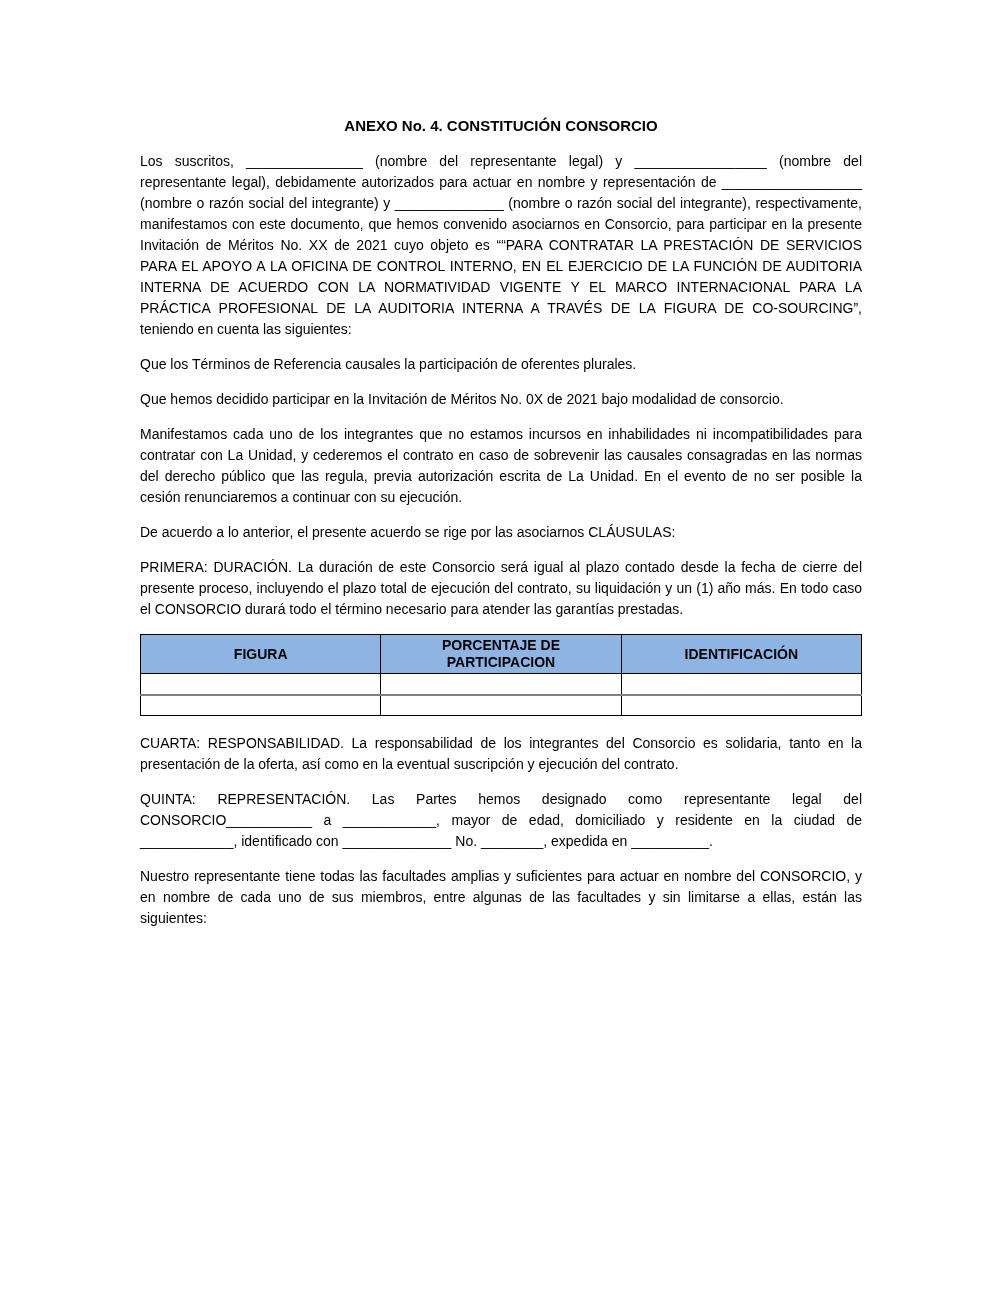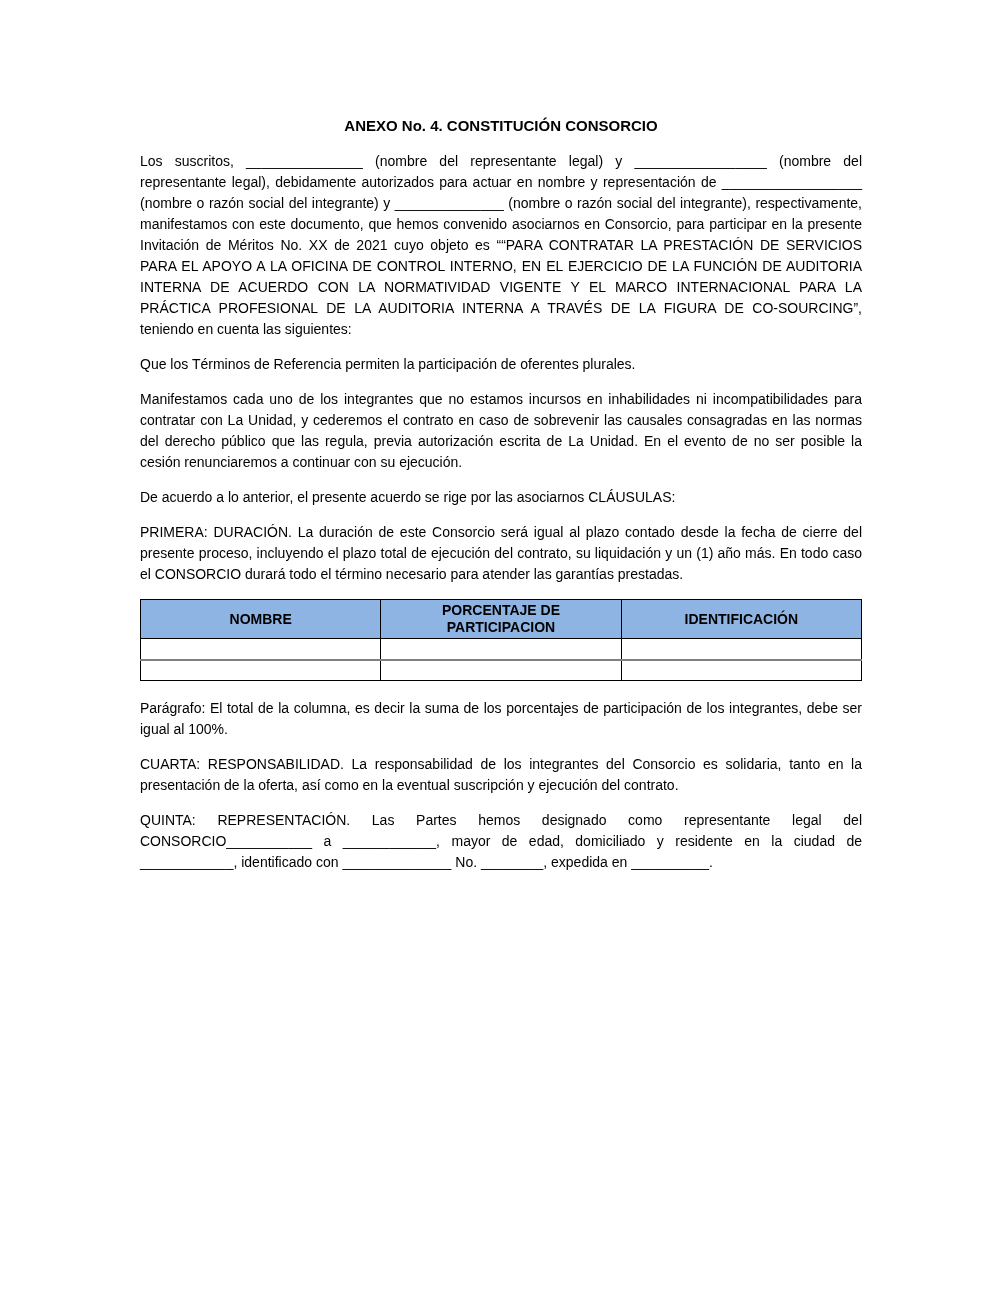--- a/index.html
+++ b/index.html
@@ -57,53 +57,54 @@
 </head>
 <body>
 
 <div class="page">
 
   <div class="doc-title">ANEXO No. 4. CONSTITUCIÓN CONSORCIO</div>
 
   <p class="para">Los suscritos, _______________ (nombre del representante legal) y _________________ (nombre del representante legal), debidamente autorizados para actuar en nombre y representación de __________________ (nombre o razón social del integrante) y ______________ (nombre o razón social del integrante), respectivamente, manifestamos con este documento, que hemos convenido asociarnos en Consorcio, para participar en la presente Invitación de Méritos No. XX de 2021 cuyo objeto es ““PARA CONTRATAR LA PRESTACIÓN DE SERVICIOS PARA EL APOYO A LA OFICINA DE CONTROL INTERNO, EN EL EJERCICIO DE LA FUNCIÓN DE AUDITORIA INTERNA DE ACUERDO CON LA NORMATIVIDAD VIGENTE Y EL MARCO INTERNACIONAL PARA LA PRÁCTICA PROFESIONAL DE LA AUDITORIA INTERNA A TRAVÉS DE LA FIGURA DE CO-SOURCING”, teniendo en cuenta las siguientes:</p>
 
 
-  <p class="para">Que los Términos de Referencia permiten la participación de oferentes plurales.</p>
+  <p class="para">Que los Términos de Referencia causales la participación de oferentes plurales.</p>
 
+  <p class="para">Que hemos decidido participar en la Invitación de Méritos No. 0X de 2021 bajo modalidad de consorcio.</p>
 
   <p class="para">Manifestamos cada uno de los integrantes que no estamos incursos en inhabilidades ni incompatibilidades para contratar con La Unidad, y cederemos el contrato en caso de sobrevenir las causales consagradas en las normas del derecho público que las regula, previa autorización escrita de La Unidad. En el evento de no ser posible la cesión renunciaremos a continuar con su ejecución.</p>
 
   <p class="para">De acuerdo a lo anterior, el presente acuerdo se rige por las asociarnos CLÁUSULAS:</p>
 
   <p class="para">PRIMERA: DURACIÓN. La duración de este Consorcio será igual al plazo contado desde la fecha de cierre del presente proceso, incluyendo el plazo total de ejecución del contrato, su liquidación y un (1) año más. En todo caso el CONSORCIO durará todo el término necesario para atender las garantías prestadas.</p>
 
 
   <table class="integrantes">
     <thead>
       <tr>
-        <th>NOMBRE</th>
+        <th>FIGURA</th>
         <th>PORCENTAJE DE PARTICIPACION</th>
         <th>IDENTIFICACIÓN</th>
       </tr>
     </thead>
     <tbody>
       <tr class="first-row">
         <td></td>
         <td></td>
         <td></td>
       </tr>
       <tr>
         <td></td>
         <td></td>
         <td></td>
       </tr>
     </tbody>
   </table>
 
-  <p class="para">Parágrafo: El total de la columna, es decir la suma de los porcentajes de participación de los integrantes, debe ser igual al 100%.</p>
 
 
   <p class="para">CUARTA: RESPONSABILIDAD. La responsabilidad de los integrantes del Consorcio es solidaria, tanto en la presentación de la oferta, así como en la eventual suscripción y ejecución del contrato.</p>
 
   <p class="para">QUINTA: REPRESENTACIÓN. Las Partes hemos designado como representante legal del CONSORCIO___________ a ____________, mayor de edad, domiciliado y residente en la ciudad de ____________, identificado con ______________ No. ________, expedida en __________.</p>
 
+  <p class="para">Nuestro representante tiene todas las facultades amplias y suficientes para actuar en nombre del CONSORCIO, y en nombre de cada uno de sus miembros, entre algunas de las facultades y sin limitarse a ellas, están las siguientes:</p>
 
 </div>
 
 </body></html>

